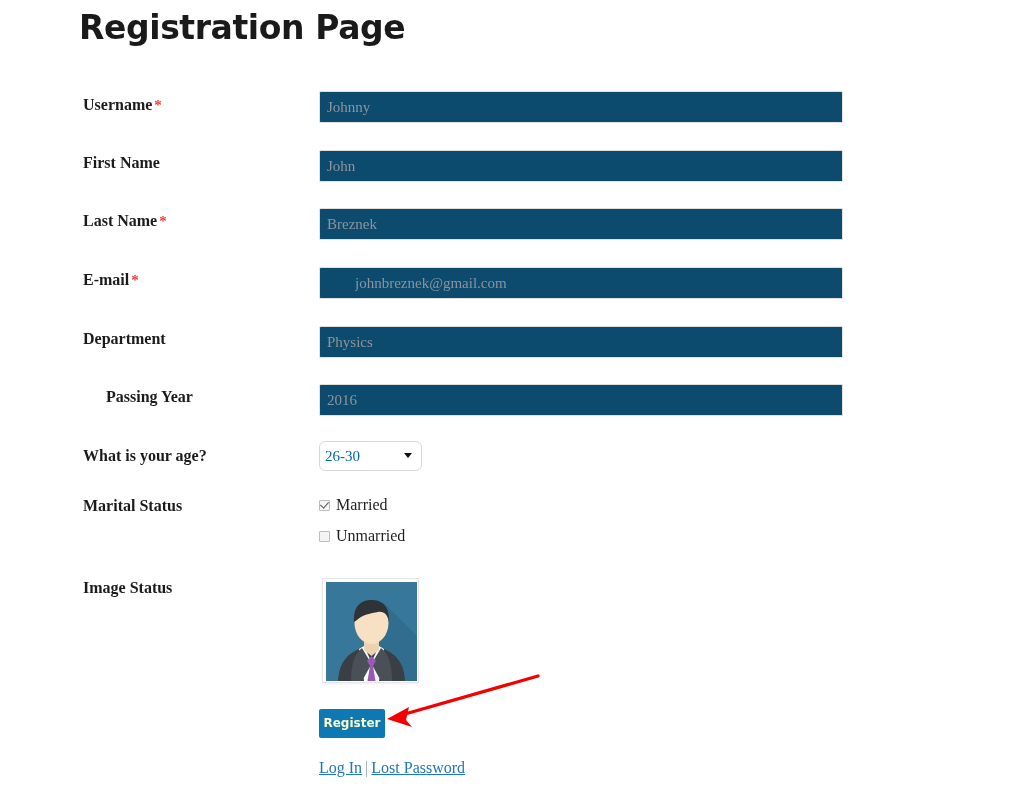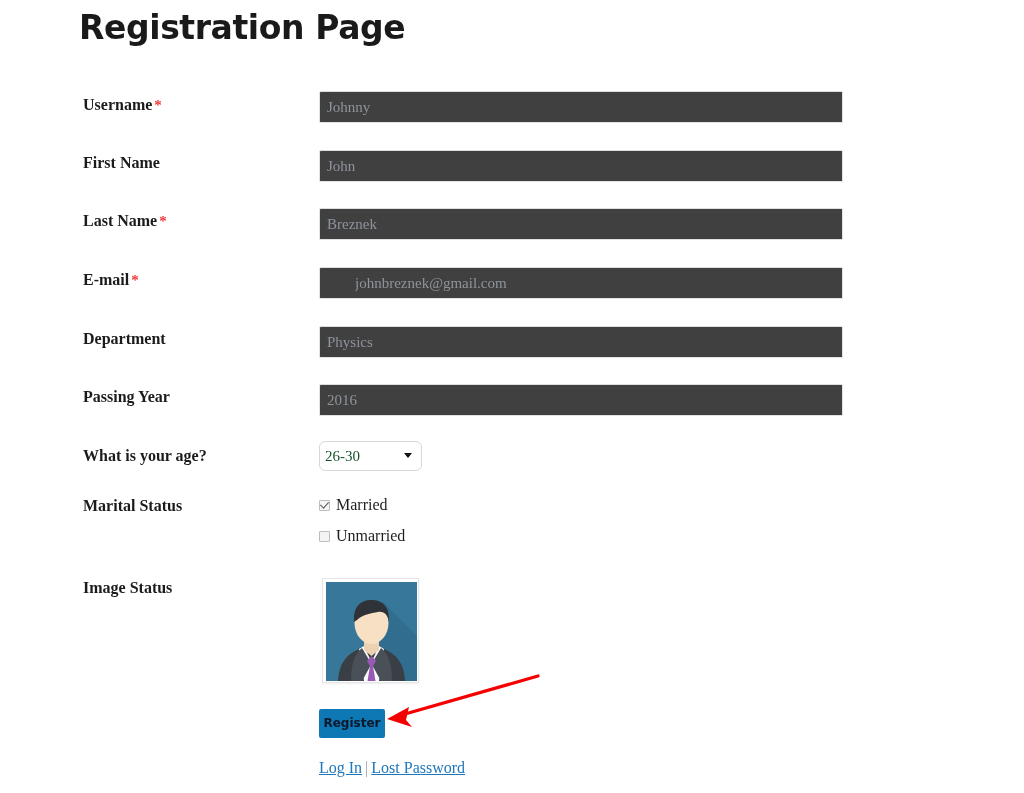--- a/index.html
+++ b/index.html
@@ -59,21 +59,21 @@
     font-size: 15px;
     padding-left: 2px;
   }
 
   .text-input {
     position: absolute;
     left: 319px;
     width: 524px;
     height: 32px;
     box-sizing: border-box;
-    background: #404040;
+    background: #0c4a6e;
     border: 1px solid #e2e2e2;
     border-top-color: #dedede;
     border-radius: 2px;
     font-family: "Liberation Serif", "DejaVu Serif", serif;
     font-size: 15px;
     color: #8e949b;
     padding: 0 0 0 7px;
     outline: none;
     line-height: 30px;
   }
@@ -87,21 +87,21 @@
   }
   .age-select {
     width: 103px;
     height: 30px;
     box-sizing: border-box;
     background: #ffffff;
     border: 1px solid #d8d8d8;
     border-radius: 6px;
     font-family: "Liberation Serif", "DejaVu Serif", serif;
     font-size: 15px;
-    color: #14532d;
+    color: #0369a1;
     padding-left: 5px;
     -webkit-appearance: none;
     -moz-appearance: none;
     appearance: none;
     outline: none;
   }
   .select-arrow {
     position: absolute;
     right: 10px;
     top: 12px;
@@ -169,21 +169,21 @@
 
   .register-button {
     position: absolute;
     left: 319px;
     top: 709px;
     width: 66px;
     height: 29px;
     background: #0d78b4;
     border: none;
     border-radius: 2px;
-    color: #0f172a;
+    color: #fef9c3;
     font-family: "DejaVu Sans", "Liberation Sans", sans-serif;
     font-weight: bold;
     font-size: 12px;
     cursor: pointer;
     padding: 0;
     line-height: 29px;
     text-align: center;
   }
 
   .links-row {
@@ -245,21 +245,21 @@
   </div>
 
   <div class="field-row" style="top:329px;">
     <div class="field-label" style="top:0;">
       <span>Department</span>
     </div>
     <input class="text-input" style="top: -3px;" readonly="" value="Physics">
   </div>
 
   <div class="field-row" style="top:387px;">
-    <div class="field-label" style="top:0;">
+    <div class="field-label" style="top:0;margin-left:23px;">
       <span>Passing Year</span>
     </div>
     <input class="text-input" style="top: -3px;" readonly="" value="2016">
   </div>
 
   <div class="field-row" style="top:446px;">
     <div class="field-label" style="top:0;">
       <span>What is your age?</span>
     </div>
     <div class="select-wrap" style="top:-5px;">

